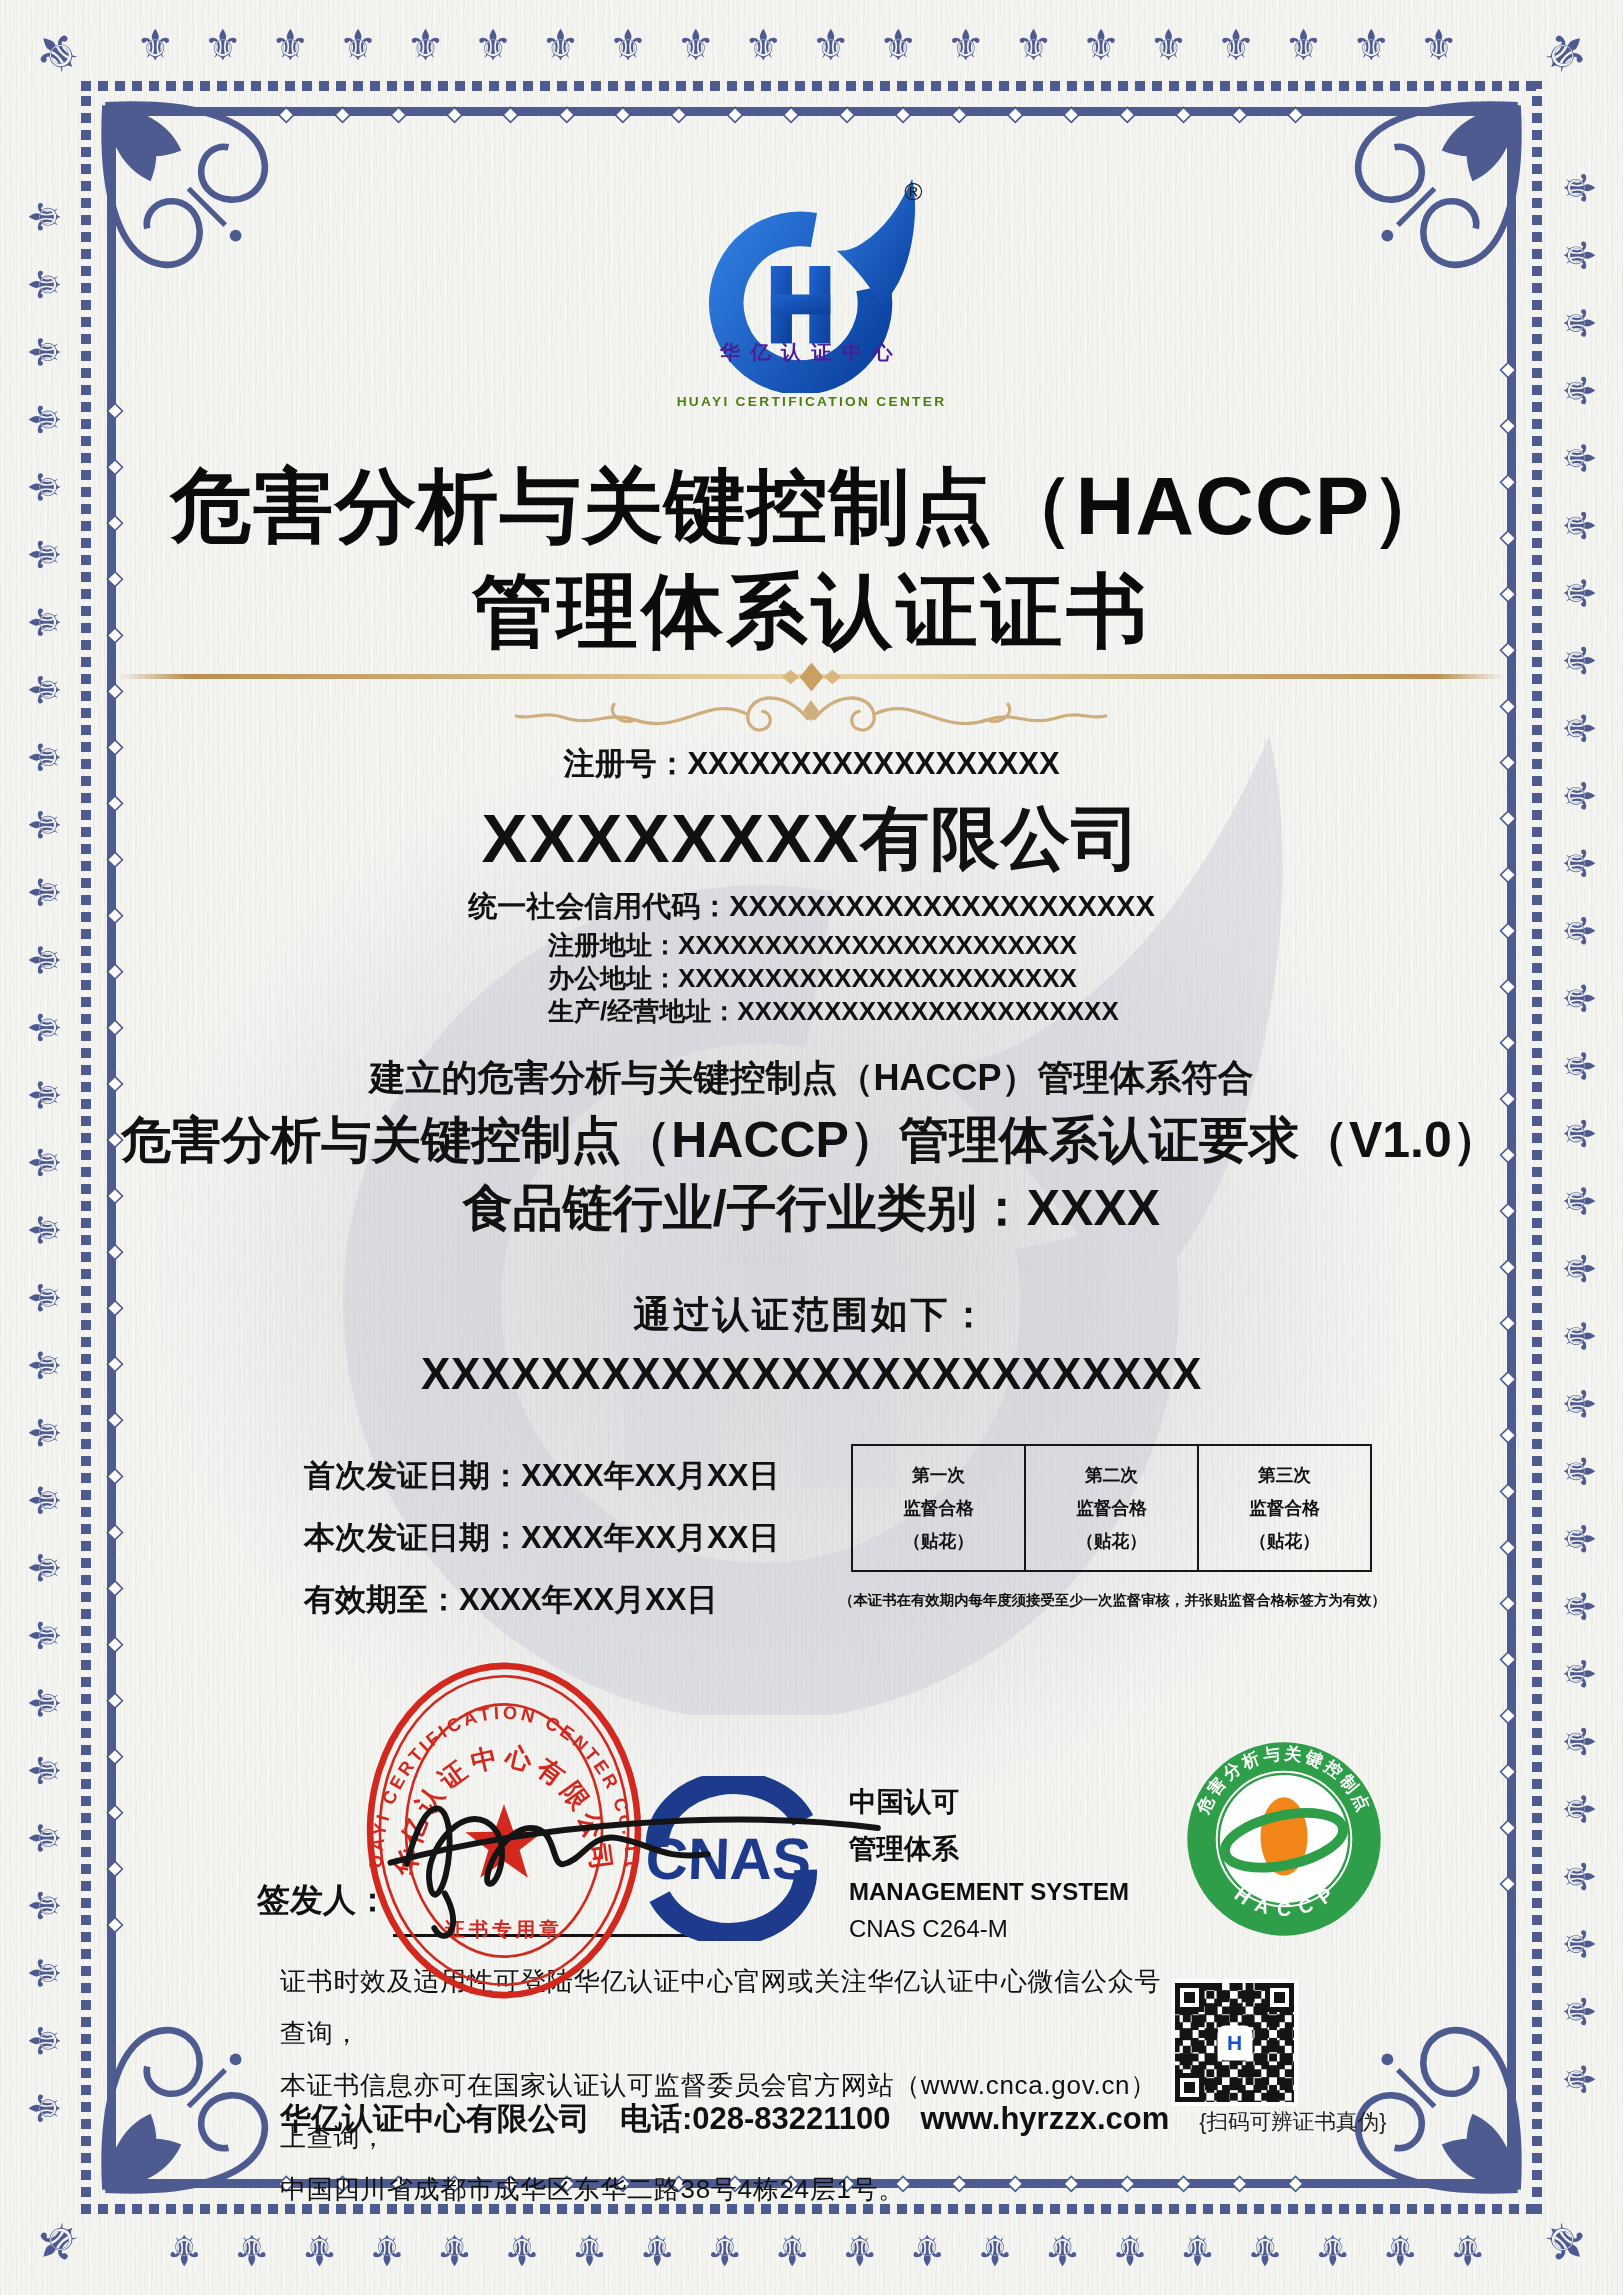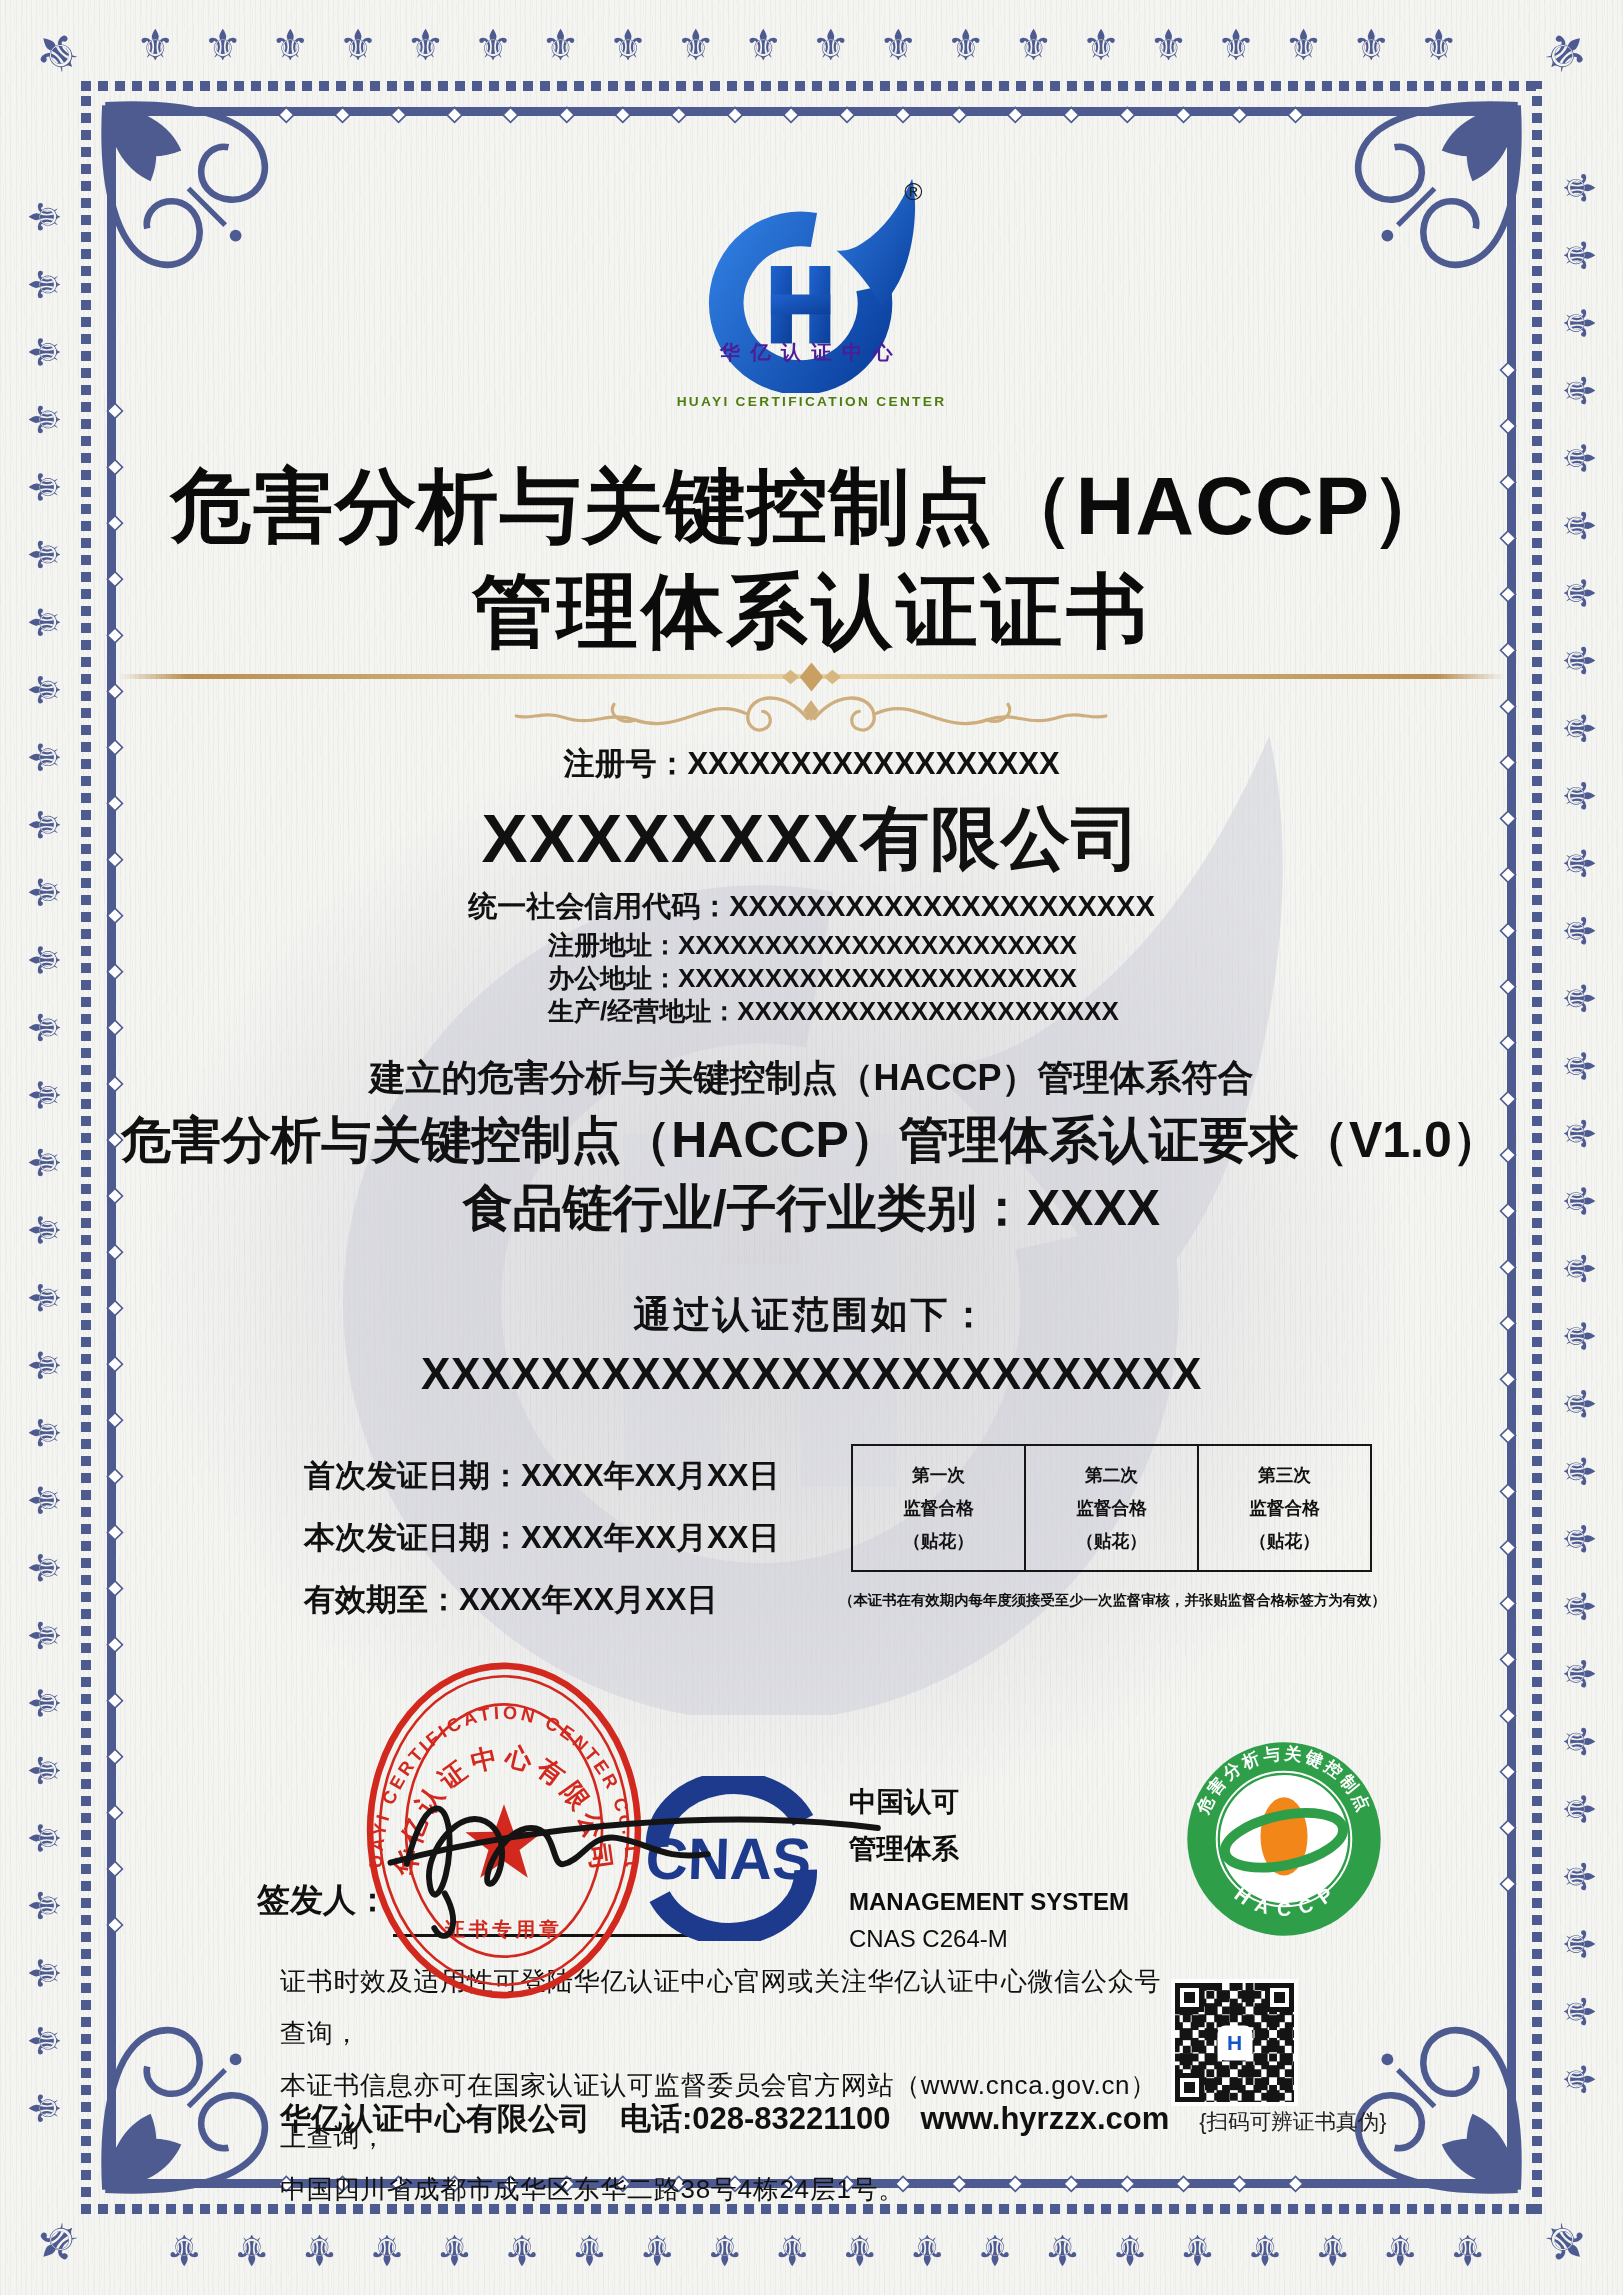--- a/index.html
+++ b/index.html
@@ -79,21 +79,21 @@
   .sup-col:last-child{border-right:none;}
   .sup-note{position:absolute; left:839px; top:1591px; width:543px; z-index:5; text-align:center;
     font-size:14.4px; font-weight:700; white-space:nowrap;}
   .seal-svg{position:absolute; left:357px; top:1654px; width:294px; height:353px; z-index:6;}
   .sig-svg{position:absolute; left:361px; top:1733px; width:530px; height:226px; z-index:7;}
   .signer{position:absolute; left:257px; top:1878px; font-size:33px; font-weight:800; z-index:5;}
   .sign-line{position:absolute; left:393px; top:1934px; width:353px; height:3.3px; background:#141414; z-index:5;}
   .cnas-svg{position:absolute; left:643px; top:1776px; width:178px; height:165px; z-index:5;}
   .cnas-text{position:absolute; left:849px; top:1784px; z-index:5; text-align:left; color:#0e0e0e;}
   .cnas-text .c1{font-size:27.5px; font-weight:800; margin-bottom:10.5px;}
-  .cnas-text .c3{font-size:24px; font-weight:800; margin-top:21px;}
+  .cnas-text .c3{font-size:24px; font-weight:800; margin-top:11px;}
   .cnas-text .c4{font-size:24px; font-weight:400; margin-top:9.2px;}
   .haccp-svg{position:absolute; left:1186px; top:1741px; width:196px; height:196px; z-index:5;}
   .para{position:absolute; left:280px; top:1955px; width:890px; z-index:5; text-align:left;
     font-size:26px; font-weight:500; line-height:52px; letter-spacing:0.7px;}
   .qr{position:absolute; left:1171px; top:1979px; width:127px; height:127px; background:#fff; z-index:5; padding:3.9px; box-sizing:border-box;}
   .qr-mod{position:relative; width:100%; height:100%;
     background-image:repeating-conic-gradient(#141414 0 25%, transparent 0 50%), repeating-conic-gradient(#141414 0 25%, transparent 0 50%);
     background-size:15.7px 15.7px, 25px 25px; background-position:0 0, 4.6px 7.2px;}
   .fp{position:absolute; width:29px; height:29px; border:5.2px solid #141414; background:#fff; box-sizing:border-box;}
   .fp::after{content:""; position:absolute; inset:3.9px; background:#141414;}

